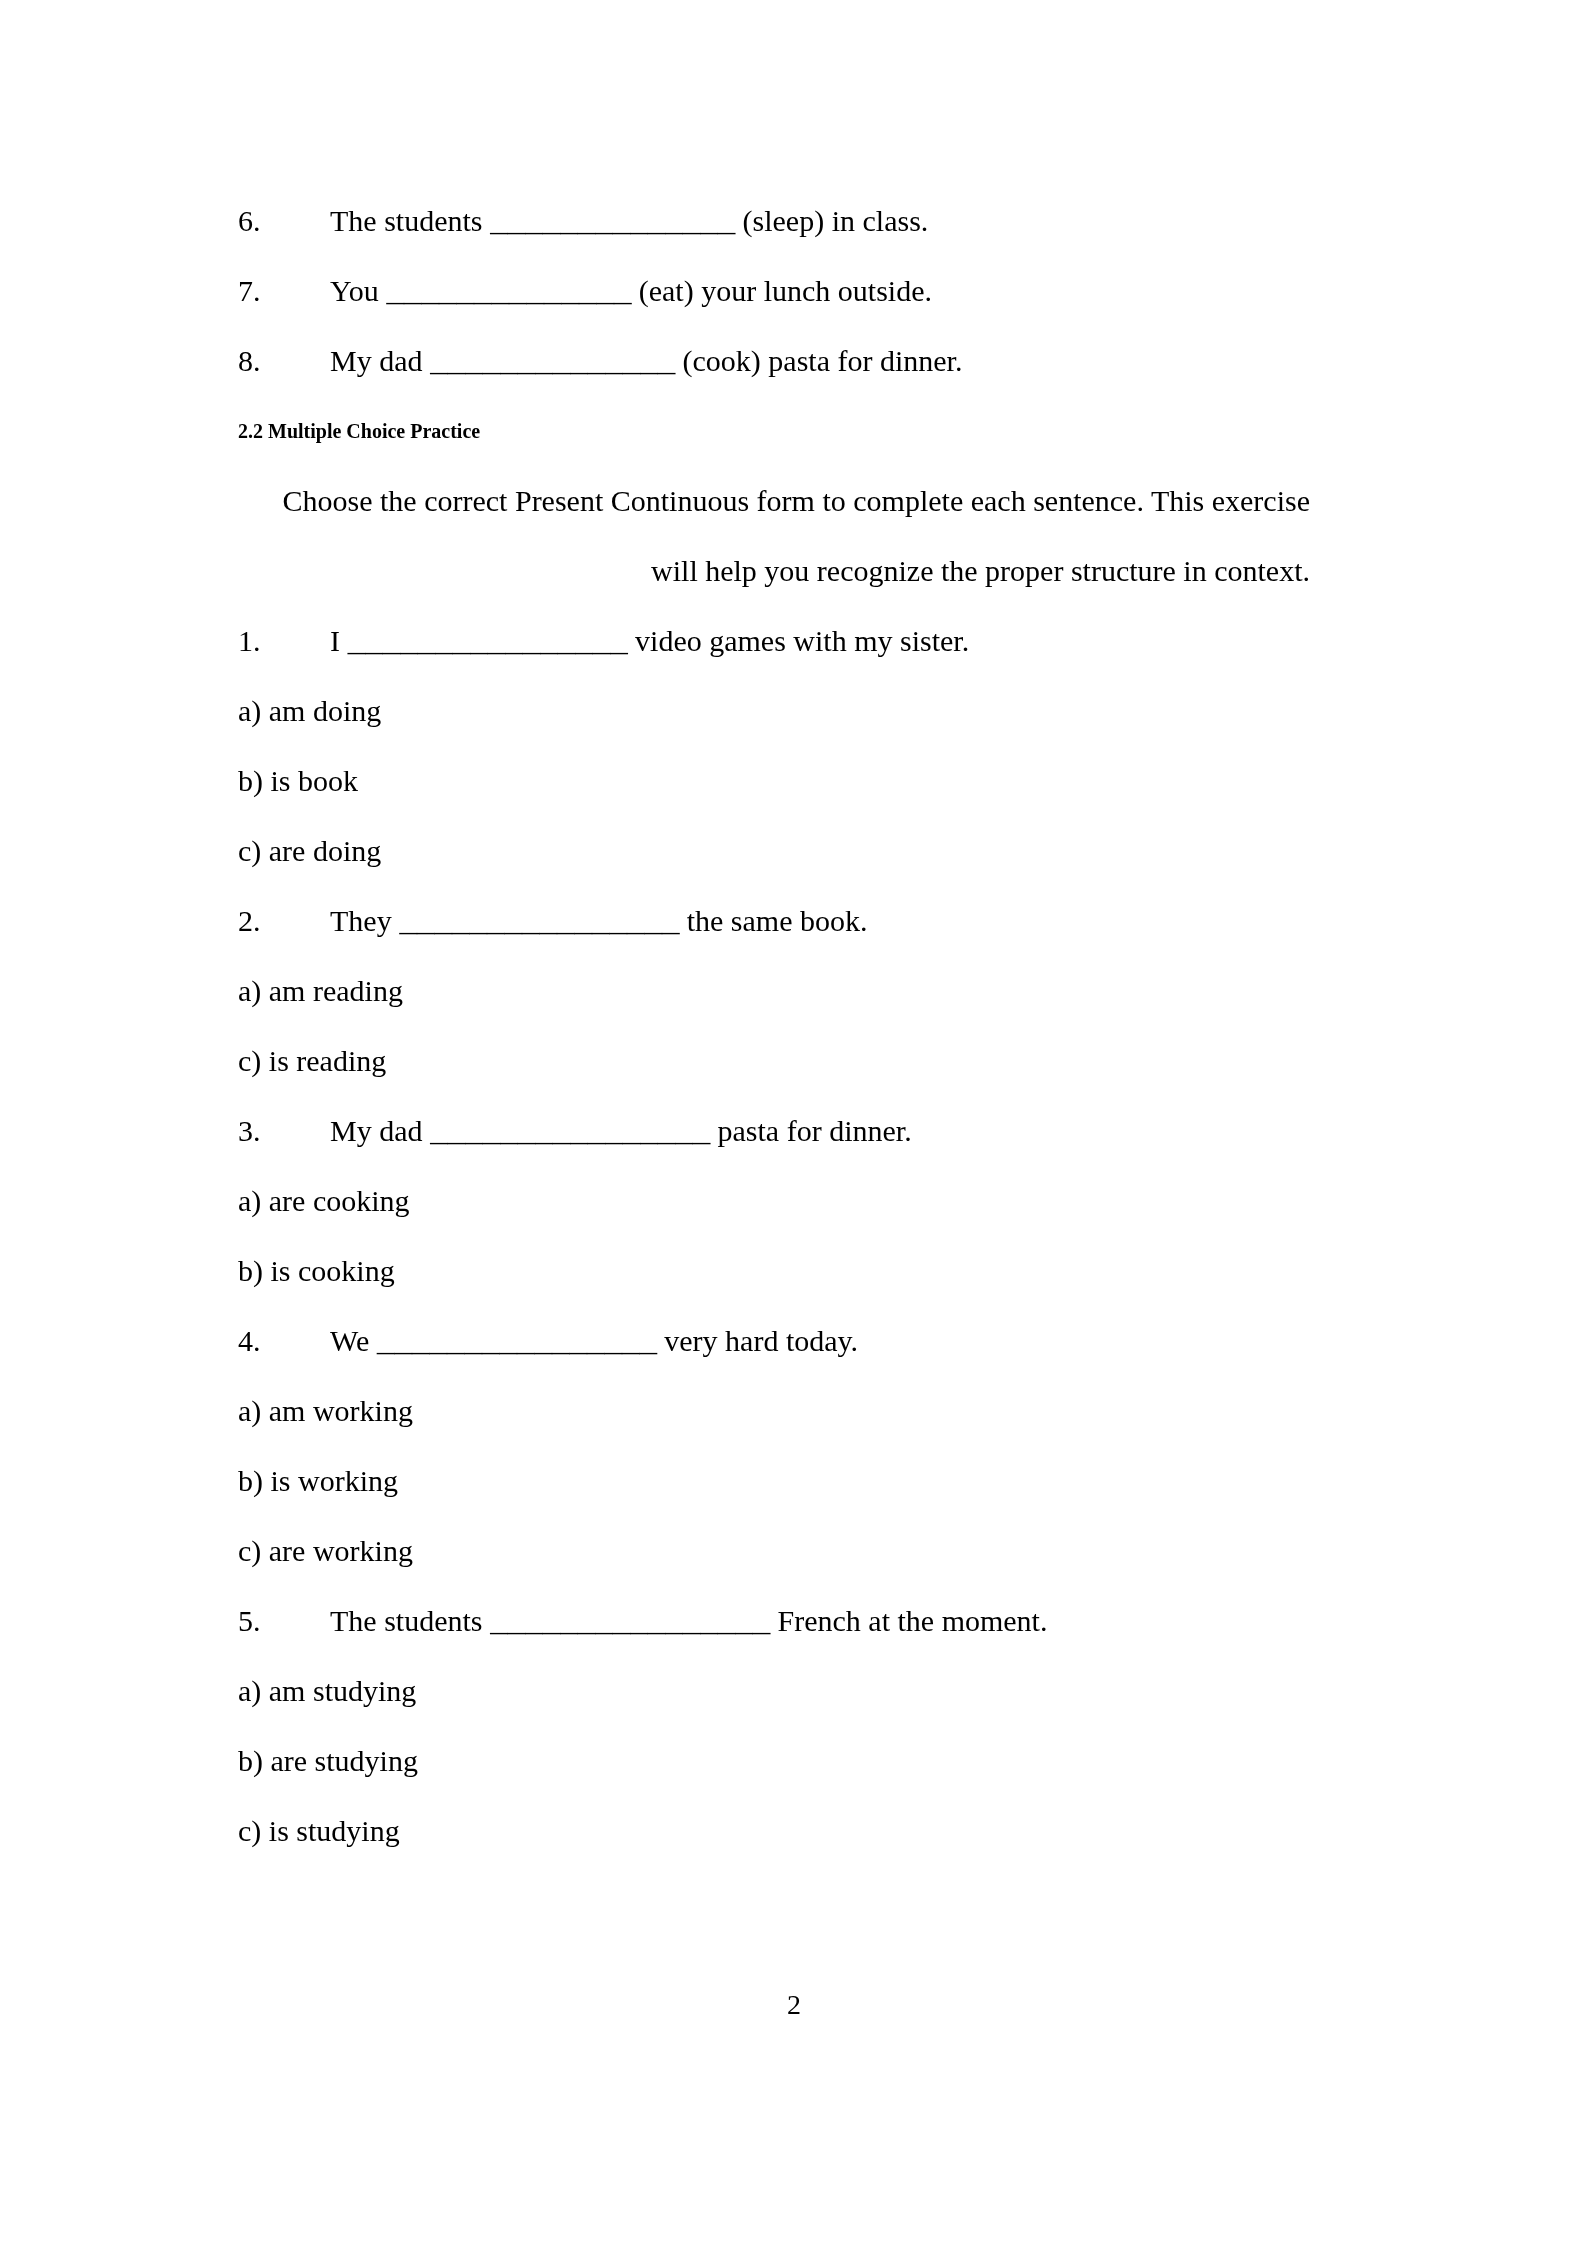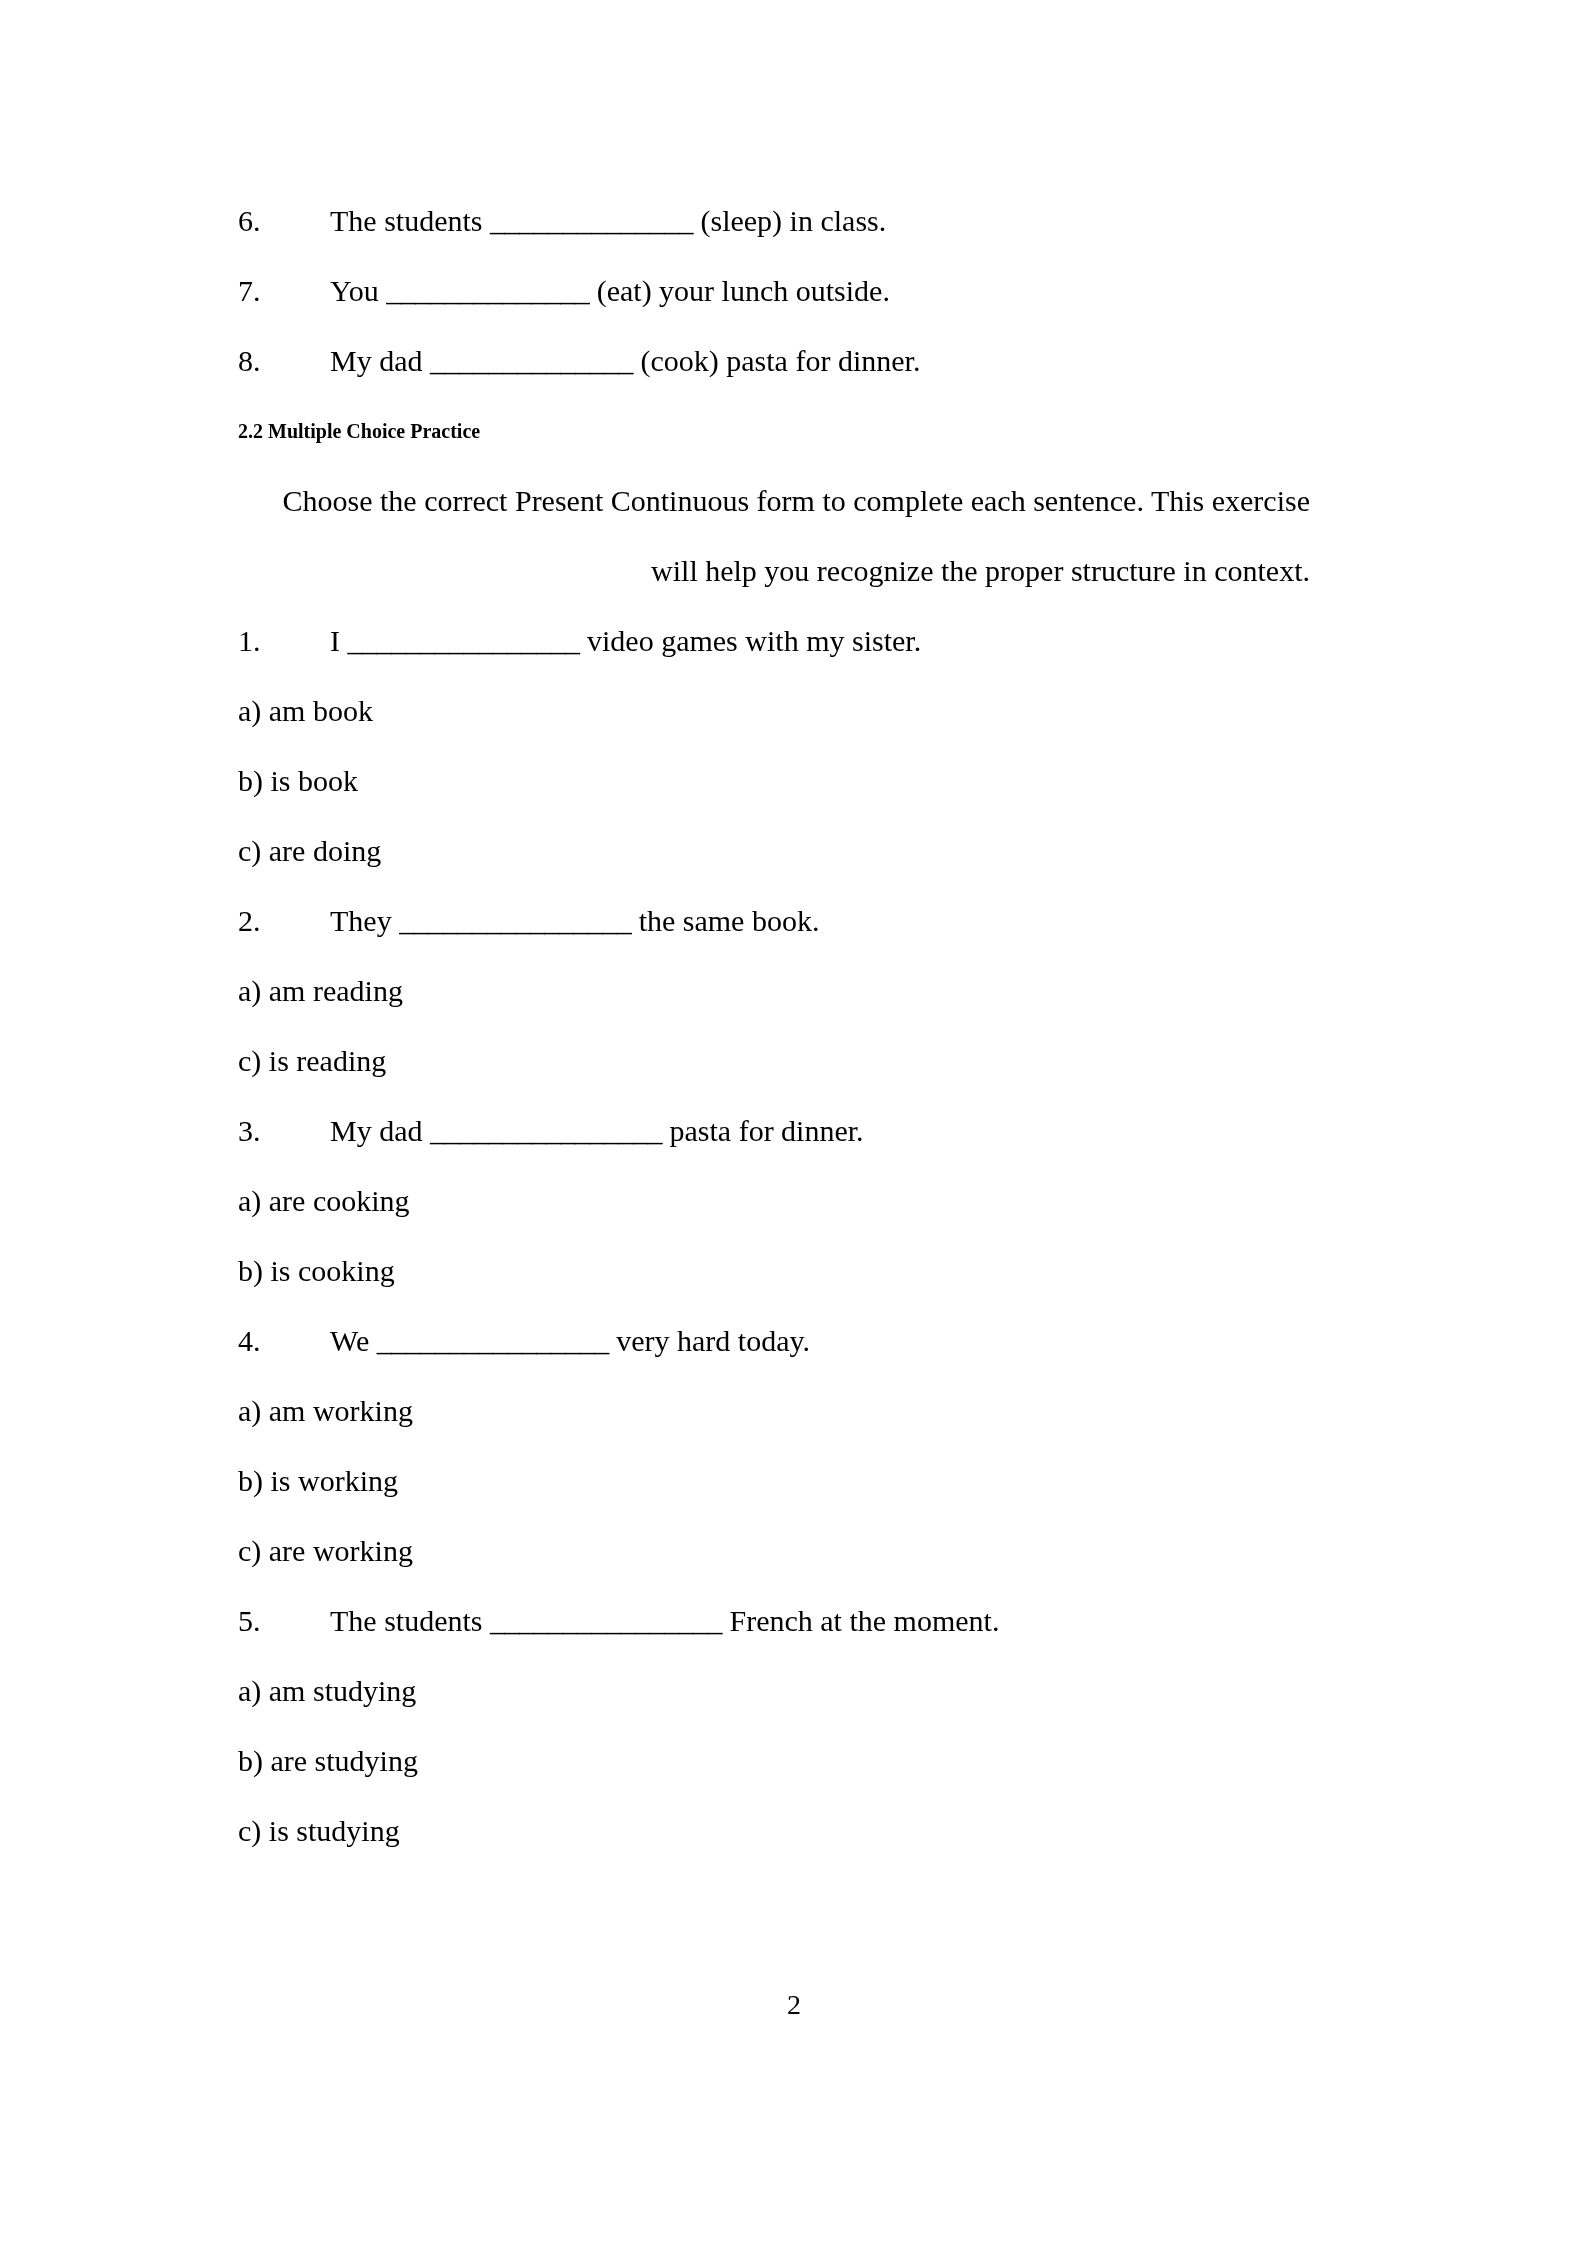--- a/index.html
+++ b/index.html
@@ -40,21 +40,21 @@
   }
   .num-item .num {
     width: 92px;
     flex: 0 0 92px;
   }
   .num-item .sentence {
     flex: 0 1 auto;
   }
 
   .blank {
-    font-family: Liberation Serif, serif;
+    font-family: Liberation Mono, monospace;
     letter-spacing: -0.5px;
   }
 
   .section-heading {
     font-size: 20px;
     font-weight: bold;
     line-height: 70px;
     height: 70px;
     margin-top: 0;
     white-space: nowrap;
@@ -119,21 +119,21 @@
     </div>
 
     <div class="section-heading">2.2 Multiple Choice Practice</div>
 
     <div class="intro">Choose the correct Present Continuous form to complete each sentence. This exercise will help you recognize the proper structure in context.</div>
 
     <div class="mcq-question">
       <span class="num">1.</span>
       <span class="sentence"><span>I </span><span class="blank">________________</span><span> video games with my sister.</span></span>
     </div>
-    <div class="mcq-option">a) am book</div>
+    <div class="mcq-option">a) am doing</div>
     <div class="mcq-option">b) is book</div>
     <div class="mcq-option">c) are doing</div>
 
     <div class="mcq-question">
       <span class="num">2.</span>
       <span class="sentence"><span>They </span><span class="blank">________________</span><span> the same book.</span></span>
     </div>
     <div class="mcq-option">a) am reading</div>
     <div class="mcq-option">c) is reading</div>
 

